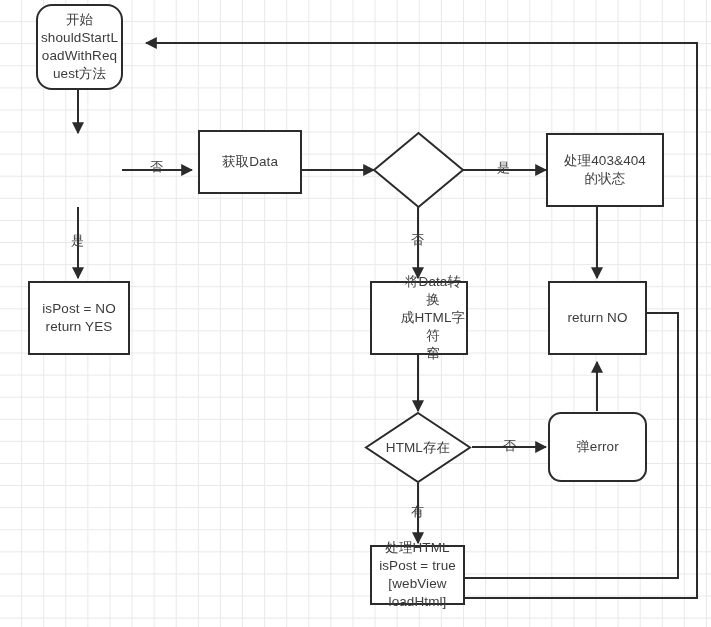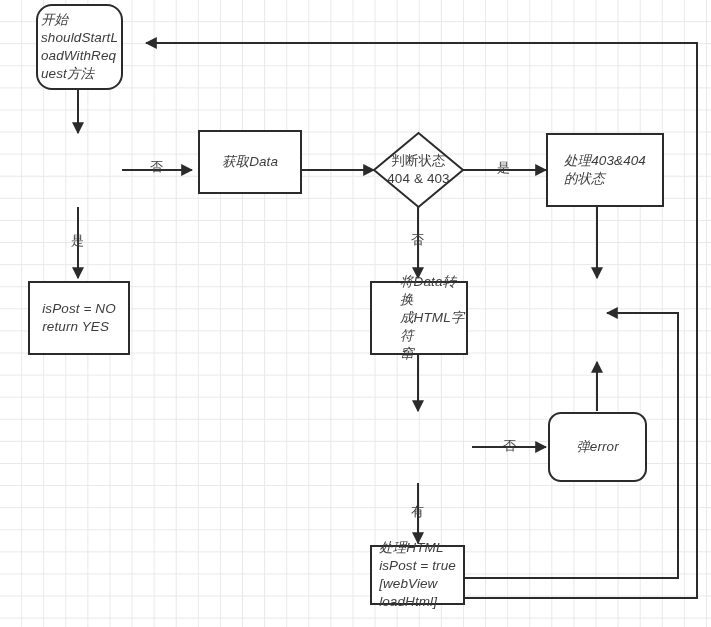--- a/index.html
+++ b/index.html
@@ -18,26 +18,26 @@
     background-size:22.1px 22.1px;
     background-position:-1px -1px;
   }
   svg.edges{position:absolute;left:0;top:0;width:711px;height:627px;}
   .node{
     position:absolute;
     box-sizing:border-box;
     background:#ffffff;
     border:2px solid #2b2b2b;
     display:flex;align-items:center;justify-content:center;
+    text-align:center;
     color:#3c3c3c;
     font-size:13.5px;
     line-height:18px;
     white-space:pre-line;
     letter-spacing:.1px;
-    font-style:italic;
   }
   .node.rounded{border-radius:16px;}
   .diamond{
     position:absolute;
     display:flex;align-items:center;justify-content:center;
   }
   .diamond .shape{
     position:absolute;left:0;top:0;width:100%;height:100%;
   }
   .diamond .dlabel{
@@ -102,35 +102,40 @@
 oadWithReq
 uest方法</div>
 
 
   <div class="node" style="left:198px;top:130px;width:104px;height:64px;">获取Data</div>
 
   <div class="diamond" style="left:372px;top:131px;width:93px;height:78px;">
     <svg class="shape" viewBox="0 0 93 78" xmlns="http://www.w3.org/2000/svg">
       <polygon points="46.5,2 91,39 46.5,76 2,39" fill="#ffffff" stroke="#2b2b2b" stroke-width="2"></polygon>
     </svg>
-    <span class="dlabel">判断状态
-404 &amp; 403</span>
   </div>
 
   <div class="node" style="left:546px;top:133px;width:118px;height:74px;">处理403&amp;404
 的状态</div>
 
   <div class="node" style="left:28px;top:281px;width:102px;height:74px;">isPost = NO
 return YES</div>
 
   <div class="node" style="left:370px;top:281px;width:98px;height:74px;padding-left:28px;">将Data转换
 成HTML字符
 窜</div>
 
+  <div class="node" style="left:548px;top:281px;width:99px;height:74px;">return NO</div>
 
+  <div class="diamond" style="left:364px;top:411px;width:108px;height:73px;">
+    <svg class="shape" viewBox="0 0 108 73" xmlns="http://www.w3.org/2000/svg">
+      <polygon points="54,2 106,36.5 54,71 2,36.5" fill="#ffffff" stroke="#2b2b2b" stroke-width="2"></polygon>
+    </svg>
+    <span class="dlabel">HTML存在</span>
+  </div>
 
   <div class="node" style="left:548px;top:412px;width:99px;height:70px;border-radius:13px;">弹error</div>
 
   <div class="node" style="left:370px;top:545px;width:95px;height:60px;">处理HTML
 isPost = true
 [webView
 loadHtml]</div>
 
   <div class="edgelabel" style="left:150px;top:158px;">否</div>
   <div class="edgelabel" style="left:71px;top:232px;">是</div>

